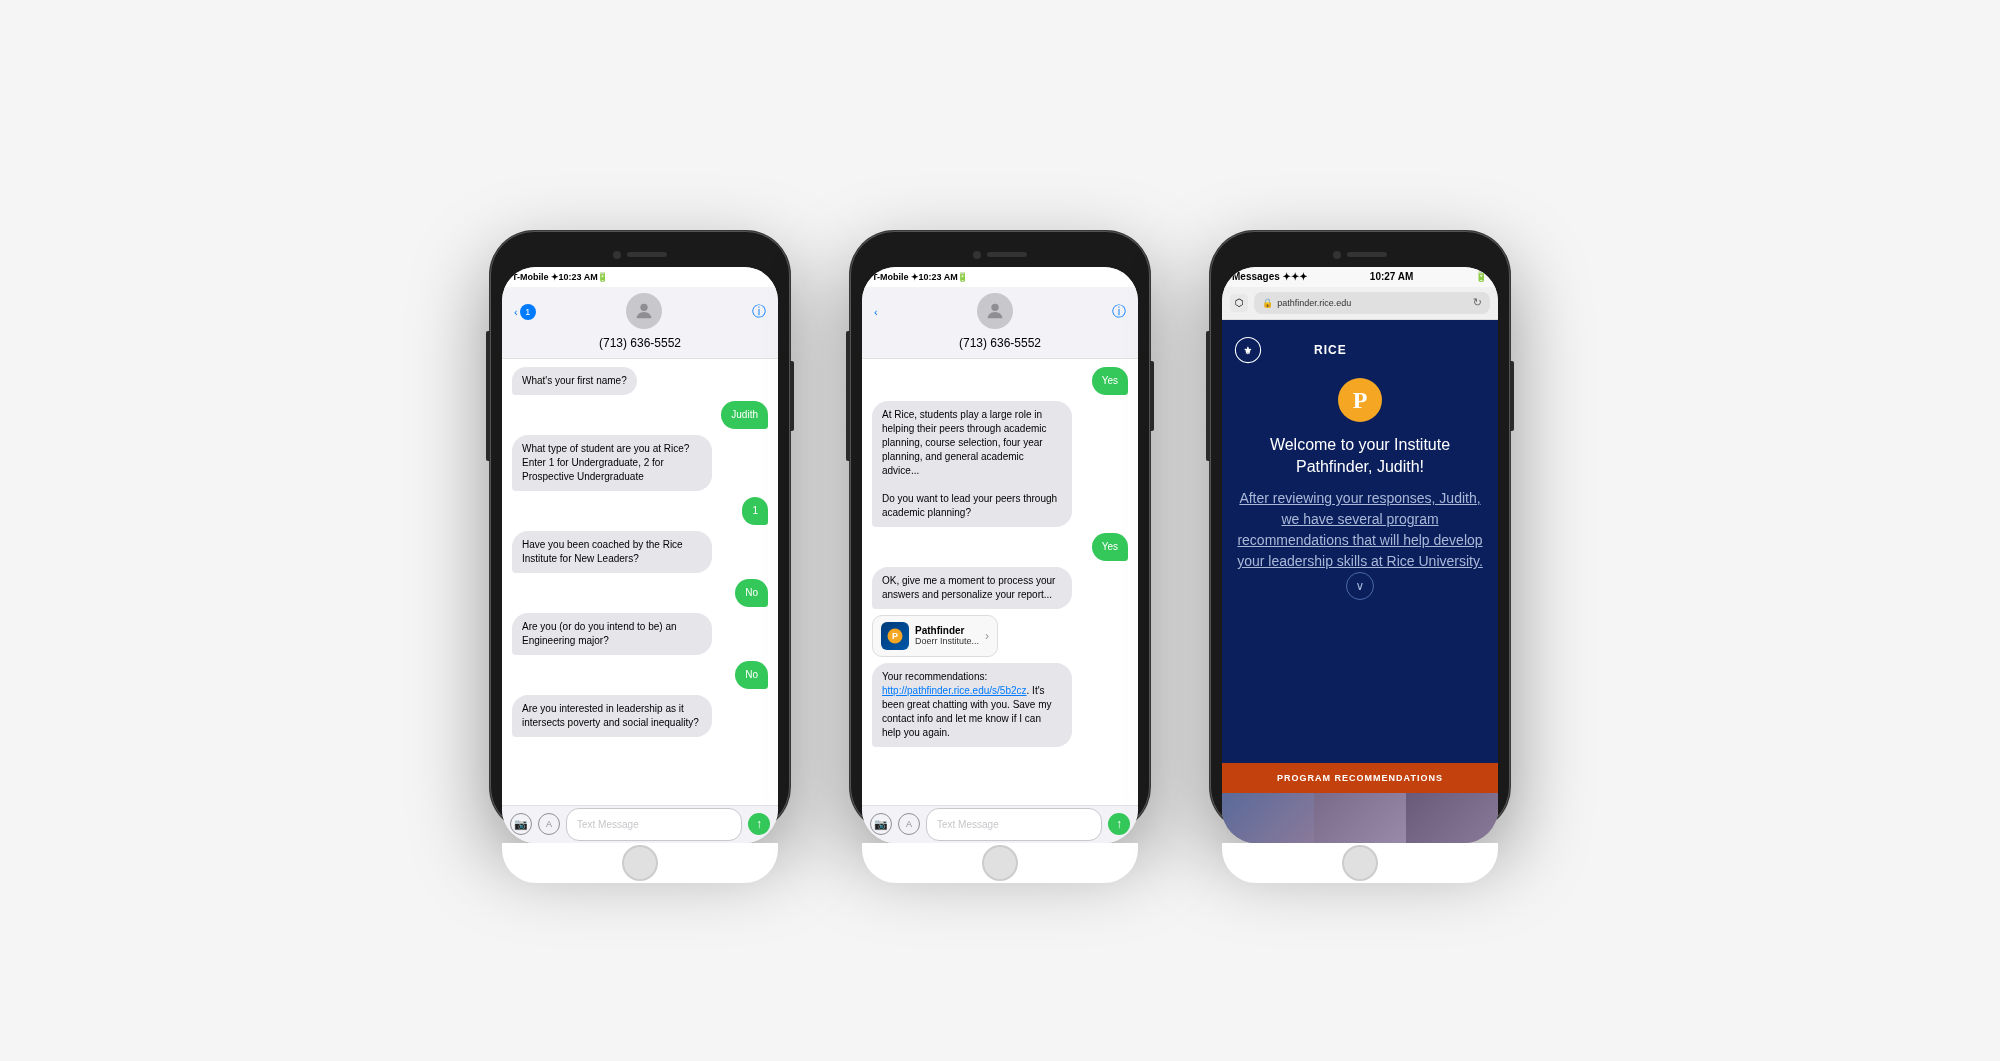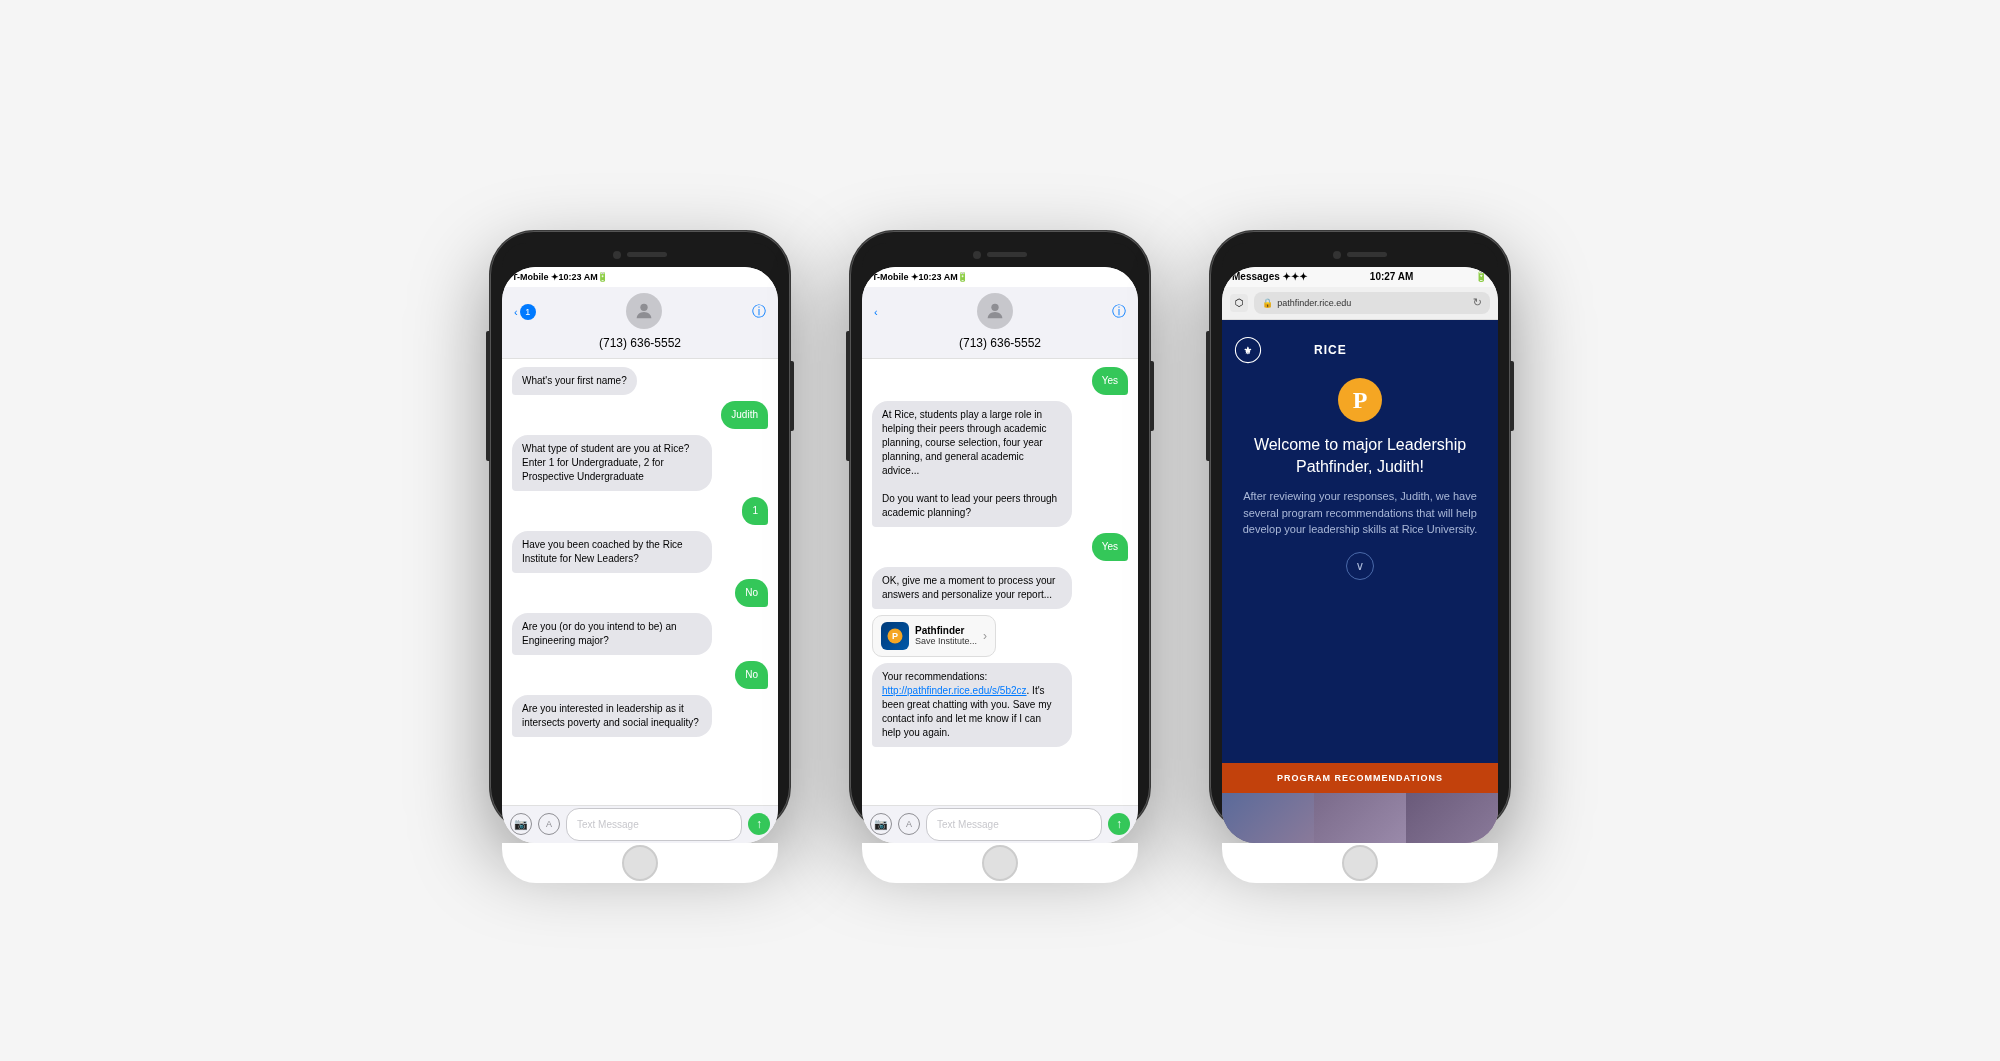--- a/index.html
+++ b/index.html
@@ -308,24 +308,24 @@
       margin: 0 auto 12px;
     }
     .rice-welcome-title {
       font-size: 16px;
       font-weight: 300;
       line-height: 1.4;
       margin-bottom: 10px;
       color: #fff;
     }
     .rice-subtitle {
-      font-size: 11px;
+      font-size: 14px;
       color: #aab8d8;
       line-height: 1.5;
-      margin-bottom: 14px;
+      text-decoration: underline;
     }
     .rice-chevron {
       width: 28px;
       height: 28px;
       border: 1.5px solid #4a6aaa;
       border-radius: 50%;
       display: flex;
       align-items: center;
       justify-content: center;
       margin: 0 auto 14px;
@@ -494,21 +494,21 @@
 
         <div class="pathfinder-card">
           <div class="pathfinder-card-icon">
             <svg width="18" height="18" viewBox="0 0 24 24">
               <circle cx="12" cy="12" r="10" fill="#f5a623"></circle>
               <text x="12" y="16" text-anchor="middle" fill="#fff" font-size="12" font-weight="bold">P</text>
             </svg>
           </div>
           <div class="pathfinder-card-text">
             <div class="card-title">Pathfinder</div>
-            <div>Save Institute...</div>
+            <div>Doerr Institute...</div>
           </div>
           <div class="pathfinder-card-chevron">›</div>
         </div>
         <div class="msg-bubble received">Your recommendations: <span class="msg-link">http://pathfinder.rice.edu/s/5b2cz</span>. It's been great chatting with you. Save my contact info and let me know if I can help you again.</div>
       </div>
 
       <div class="msg-input-area">
         <div class="msg-input-icon">📷</div>
         <div class="msg-input-icon" style="font-size:9px;">A</div>
         <div class="msg-input-field">
@@ -555,21 +555,21 @@
             </svg>
             <span class="rice-wordmark">RICE</span>
           </div>
 
           <div class="pathfinder-logo-icon">
             <svg viewBox="0 0 44 44" width="44" height="44">
               <circle cx="22" cy="22" r="22" fill="#f5a623"></circle>
               <text x="22" y="30" text-anchor="middle" fill="#fff" font-size="24" font-weight="bold" font-family="serif">P</text>
             </svg>
           </div>
-          <div class="rice-welcome-title">Welcome to major Leadership Pathfinder, Judith!</div>
+          <div class="rice-welcome-title">Welcome to your Institute Pathfinder, Judith!</div>
           <div class="rice-subtitle">After reviewing your responses, Judith, we have several program recommendations that will help develop your leadership skills at Rice University.</div>
           <div class="rice-chevron">∨</div>
         </div>
         <div class="rice-program-section">
           <div class="rice-program-label">PROGRAM RECOMMENDATIONS</div>
         </div>
         <div class="rice-photo-strip">
           <div class="photo-placeholder"></div>
           <div class="photo-placeholder" style="background:linear-gradient(135deg,#7a6a8a,#9a8aaa);"></div>
           <div class="photo-placeholder" style="background:linear-gradient(135deg,#6a5a7a,#8a7a9a);"></div>

